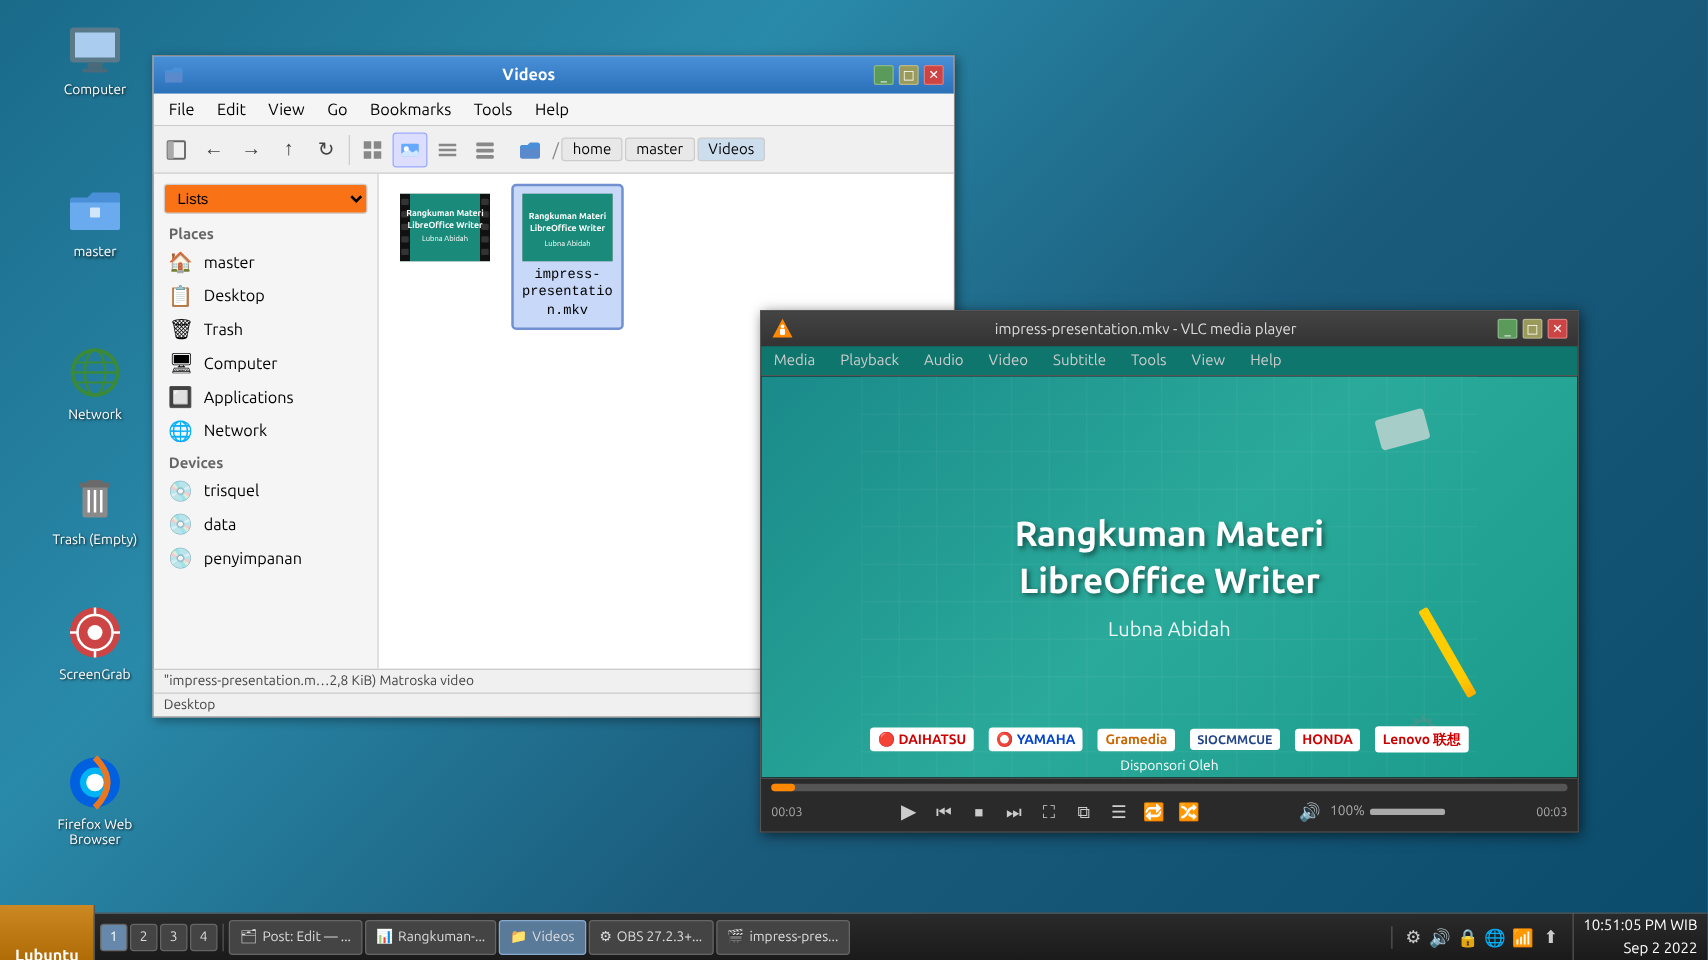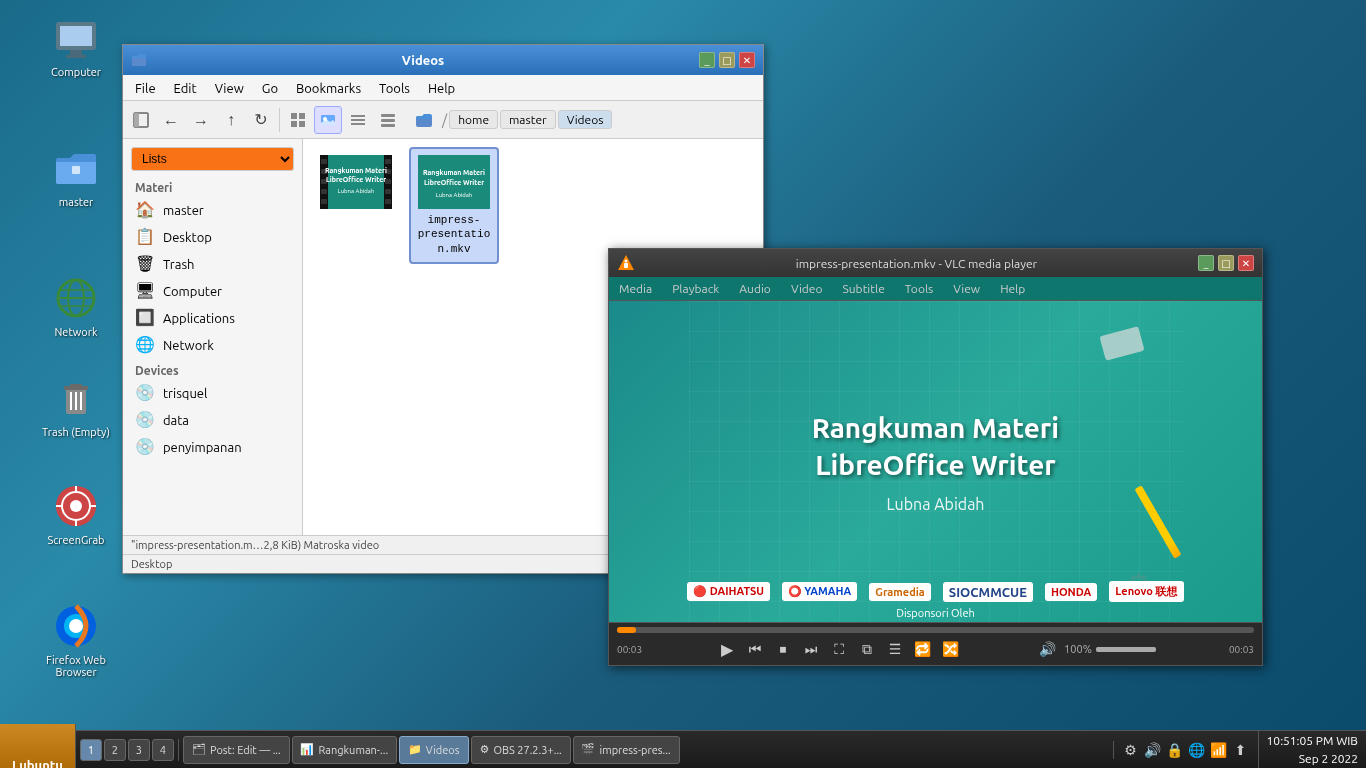--- a/index.html
+++ b/index.html
@@ -731,21 +731,21 @@
     <div class="file-manager-body">
 
       <div class="sidebar">
         <div class="sidebar-dropdown">
           <select>
             <option>Lists</option>
             <option>Tree</option>
           </select>
         </div>
 
-        <div class="sidebar-section-header">Materi</div>
+        <div class="sidebar-section-header">Places</div>
 
         <div class="sidebar-item">
           <span class="sidebar-icon">🏠</span>
           <span>master</span>
         </div>
         <div class="sidebar-item">
           <span class="sidebar-icon">📋</span>
           <span>Desktop</span>
         </div>
         <div class="sidebar-item">
@@ -874,21 +874,21 @@
         <div class="slide-inner">
           <div class="slide-title">Rangkuman Materi<br>LibreOffice Writer</div>
           <div class="slide-subtitle">Lubna Abidah</div>
         </div>
         <div class="slide-sponsors">
           <span style="color:white;font-size:11px;position:absolute;top:calc(50% + 40px);left:50%;transform:translateX(-50%);white-space:nowrap;">Disponsori Oleh</span>
           <div style="display:flex;gap:12px;align-items:center;margin-top:50px;flex-wrap:wrap;justify-content:center;">
             <div class="sponsor-logo sponsor-daihatsu">🔴 DAIHATSU</div>
             <div class="sponsor-logo sponsor-yamaha">⭕ YAMAHA</div>
             <div class="sponsor-logo sponsor-gramedia">Gramedia</div>
-            <div class="sponsor-logo" style="color:#224488;font-size:13px;">SIOCMMCUE</div>
+            <div class="sponsor-logo" style="color:#224488;font-size:10px;">SIOCMMCUE</div>
             <div class="sponsor-logo sponsor-honda">HONDA</div>
             <div class="sponsor-logo sponsor-lenovo">Lenovo 联想</div>
           </div>
         </div>
       </div>
     </div>
 
     <div class="vlc-controls">
       <div class="vlc-progress-bar">
         <div class="vlc-progress-fill"></div>

